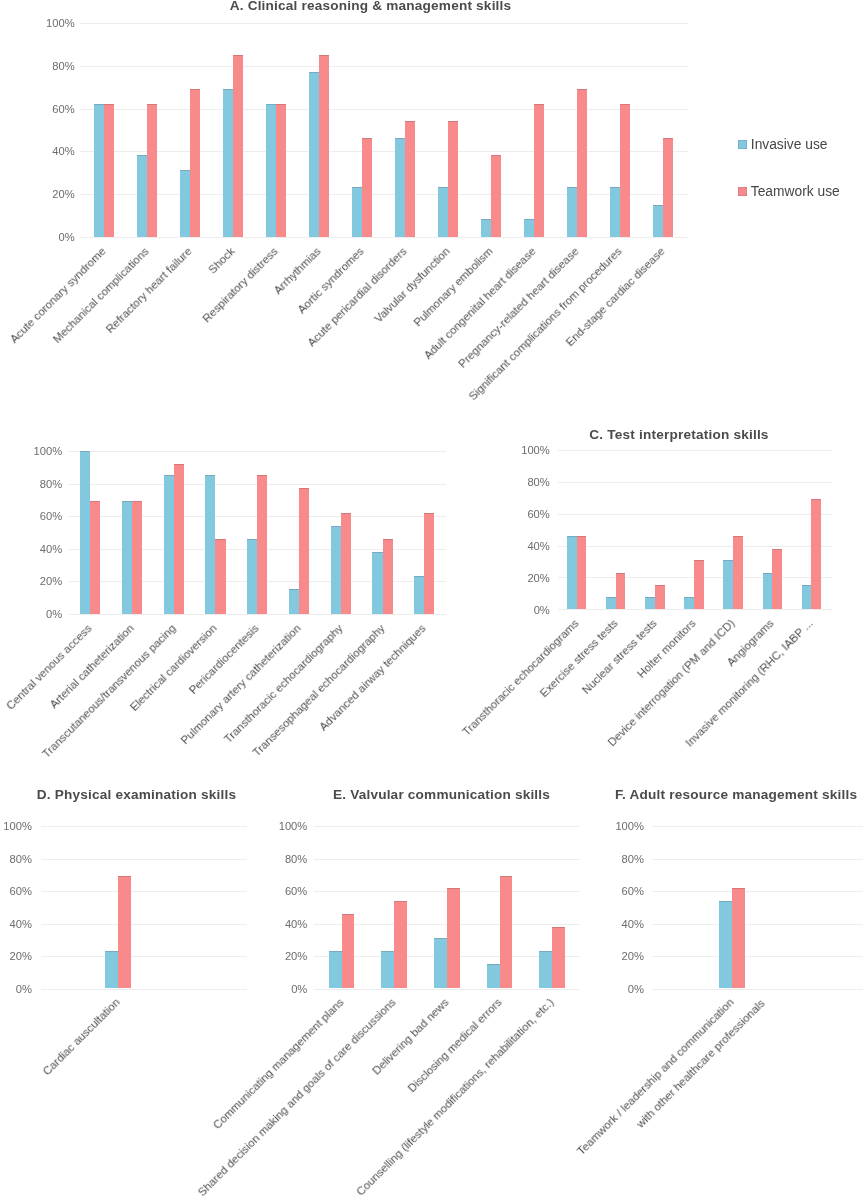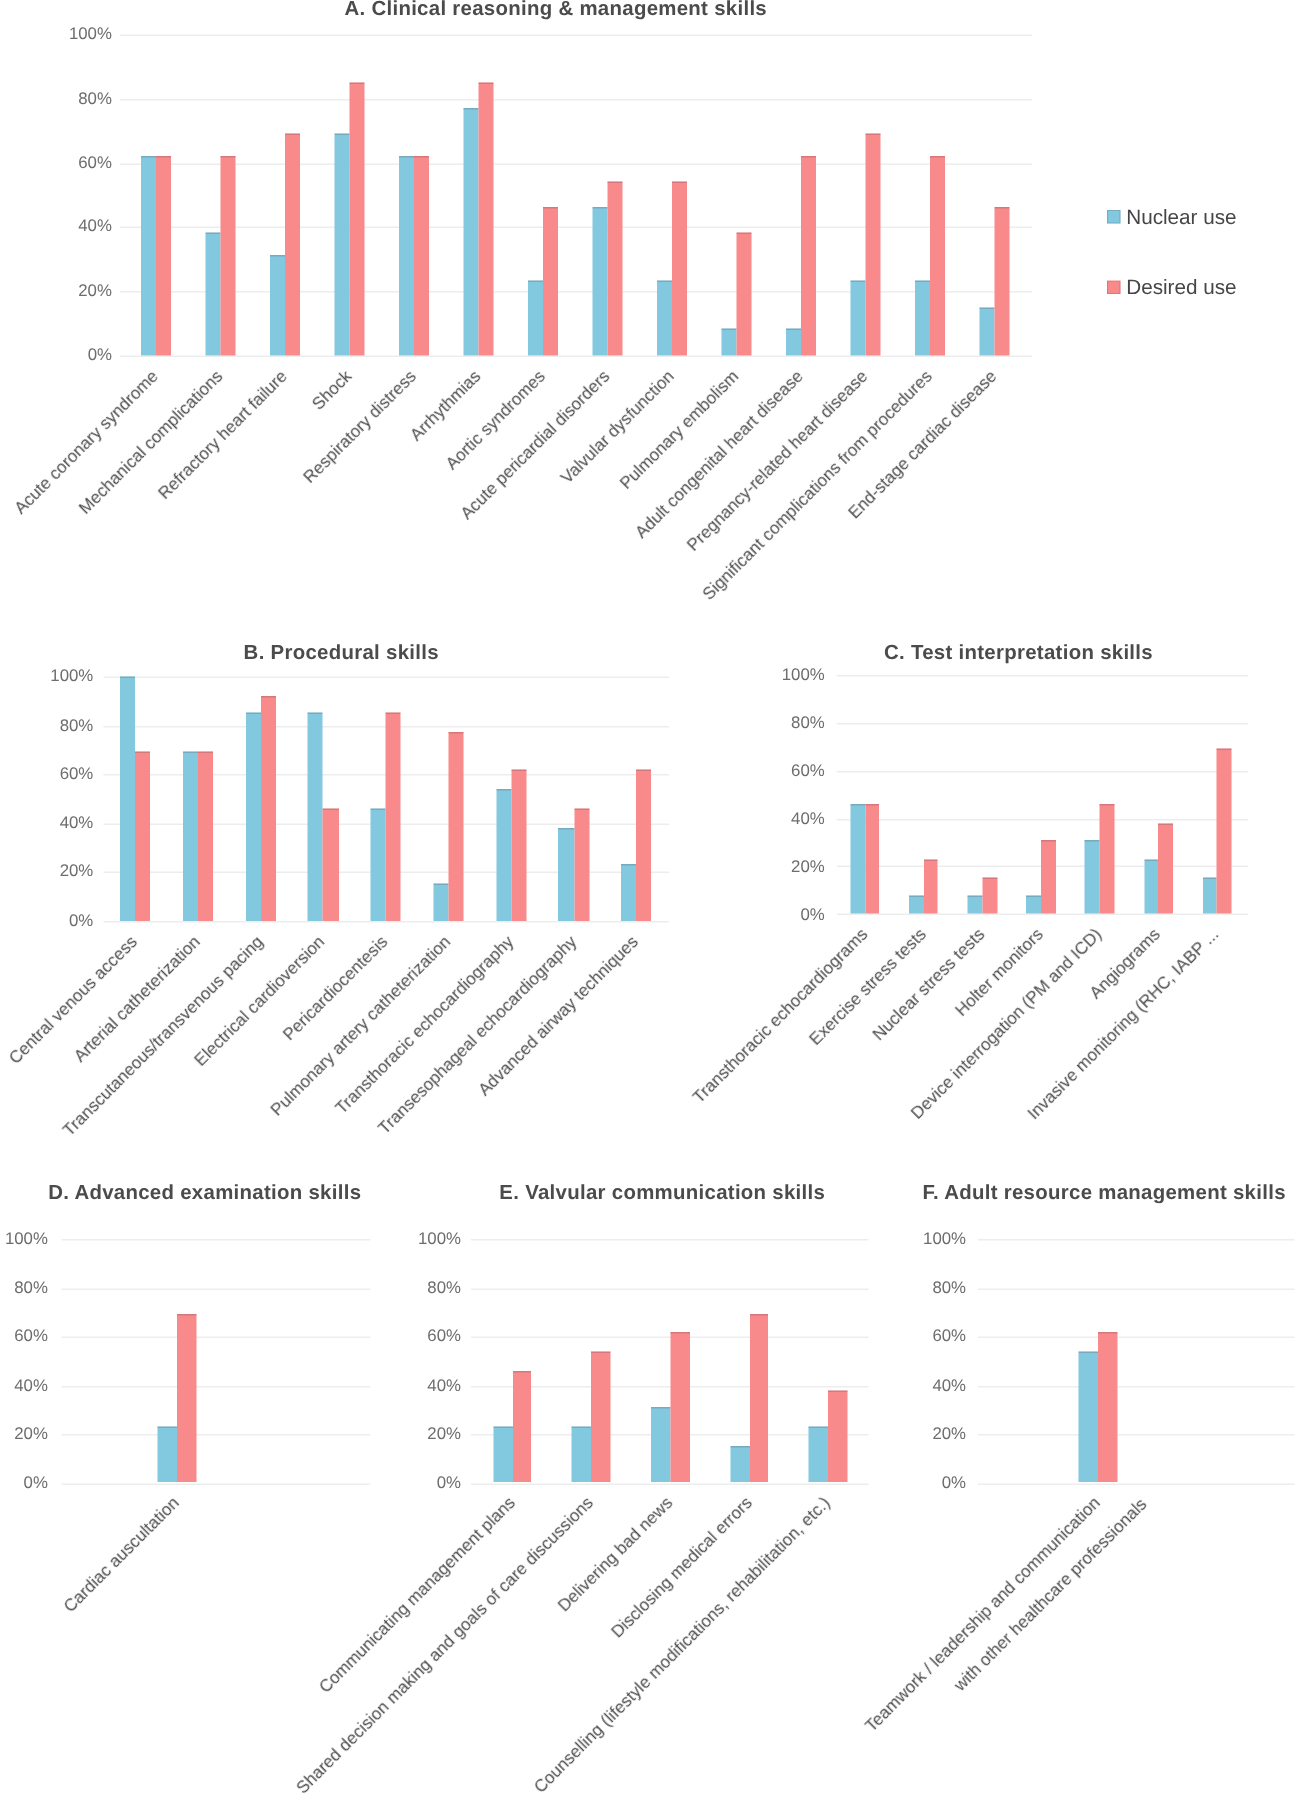--- a/index.html
+++ b/index.html
@@ -117,21 +117,20 @@
     <div class="xlab" style="left:177px;top:242.6px">Pregnancy-related heart disease</div>
   </div>
   <div class="xlabgroup">
     <div class="xlab" style="left:220px;top:242.6px">Significant complications from procedures</div>
   </div>
   <div class="xlabgroup">
     <div class="xlab" style="left:263px;top:242.6px">End-stage cardiac disease</div>
   </div>
 </div>
 <div class="panel">
-  <div class="ptitle" style="left:0px;top:428px;width:455px">B. Procedural skills</div>
   <div class="plot" style="left:69.2px;top:451px;width:376.5px;height:162.6px">
     <div class="gridline" style="top: 163px; background: rgb(237, 237, 237);"></div>
     <div class="gridline" style="top: 130px; background: rgb(237, 237, 237);"></div>
     <div class="gridline" style="top: 98px; background: rgb(237, 237, 237);"></div>
     <div class="gridline" style="top: 65px; background: rgb(237, 237, 237);"></div>
     <div class="gridline" style="top: 33px; background: rgb(237, 237, 237);"></div>
     <div class="gridline" style="top: 0px; background: rgb(237, 237, 237);"></div>
     <div class="bar s0" style="left: 10.9px; width: 10.1px; top: 0px; height: 162.6px; background: rgb(130, 201, 224);"></div>
     <div class="bar s1" style="left: 21px; width: 10.1px; top: 50.406px; height: 112.194px; background: rgb(249, 138, 140);"></div>
     <div class="bar s0" style="left: 52.66px; width: 10.1px; top: 50.406px; height: 112.194px; background: rgb(130, 201, 224);"></div>
@@ -231,21 +230,21 @@
     <div class="xlab" style="left:333.18px;top:615.3px">Device interrogation (PM and ICD)</div>
   </div>
   <div class="xlabgroup">
     <div class="xlab" style="left:372.3px;top:615.3px">Angiograms</div>
   </div>
   <div class="xlabgroup">
     <div class="xlab" style="left:411.42px;top:615.3px">Invasive monitoring (RHC, IABP ...</div>
   </div>
 </div>
 <div class="panel">
-  <div class="ptitle" style="left:0px;top:788px;width:273px">D. Advanced examination skills</div>
+  <div class="ptitle" style="left:0px;top:788px;width:273px">D. Physical examination skills</div>
   <div class="plot" style="left:40.8px;top:825.8px;width:206.7px;height:162.6px">
     <div class="gridline" style="top: 163px; background: rgb(237, 237, 237);"></div>
     <div class="gridline" style="top: 130px; background: rgb(237, 237, 237);"></div>
     <div class="gridline" style="top: 98px; background: rgb(237, 237, 237);"></div>
     <div class="gridline" style="top: 65px; background: rgb(237, 237, 237);"></div>
     <div class="gridline" style="top: 33px; background: rgb(237, 237, 237);"></div>
     <div class="gridline" style="top: 0px; background: rgb(237, 237, 237);"></div>
     <div class="bar s0" style="left: 64.1px; width: 12.9px; top: 125.202px; height: 37.398px; background: rgb(130, 201, 224);"></div>
     <div class="bar s1" style="left: 77px; width: 12.9px; top: 50.406px; height: 112.194px; background: rgb(249, 138, 140);"></div>
   </div>
@@ -320,19 +319,19 @@
   <div class="ytick" style="left:600px;top:853.62px">80%</div>
   <div class="ytick" style="left:600px;top:821.1px">100%</div>
   <div class="xlabgroup">
     <div class="xlab" style="left:332px;top:994.4px">Teamwork / leadership and communication</div>
     <div class="xlab" style="left:362.9px;top:995.3px">with other healthcare professionals</div>
   </div>
 </div>
 <div class="legend">
   <div class="legitem" style="left:738px;top:138px">
     <div class="swatch s0" style="top: 1.9px; background: rgb(130, 201, 224);"></div>
-    <div class="legtext">Nuclear use</div>
+    <div class="legtext">Invasive use</div>
   </div>
   <div class="legitem" style="left:738px;top:185px">
     <div class="swatch s1" style="top: 1.9px; background: rgb(249, 138, 140);"></div>
-    <div class="legtext">Desired use</div>
+    <div class="legtext">Teamwork use</div>
   </div>
 </div>
 
 </body></html>

